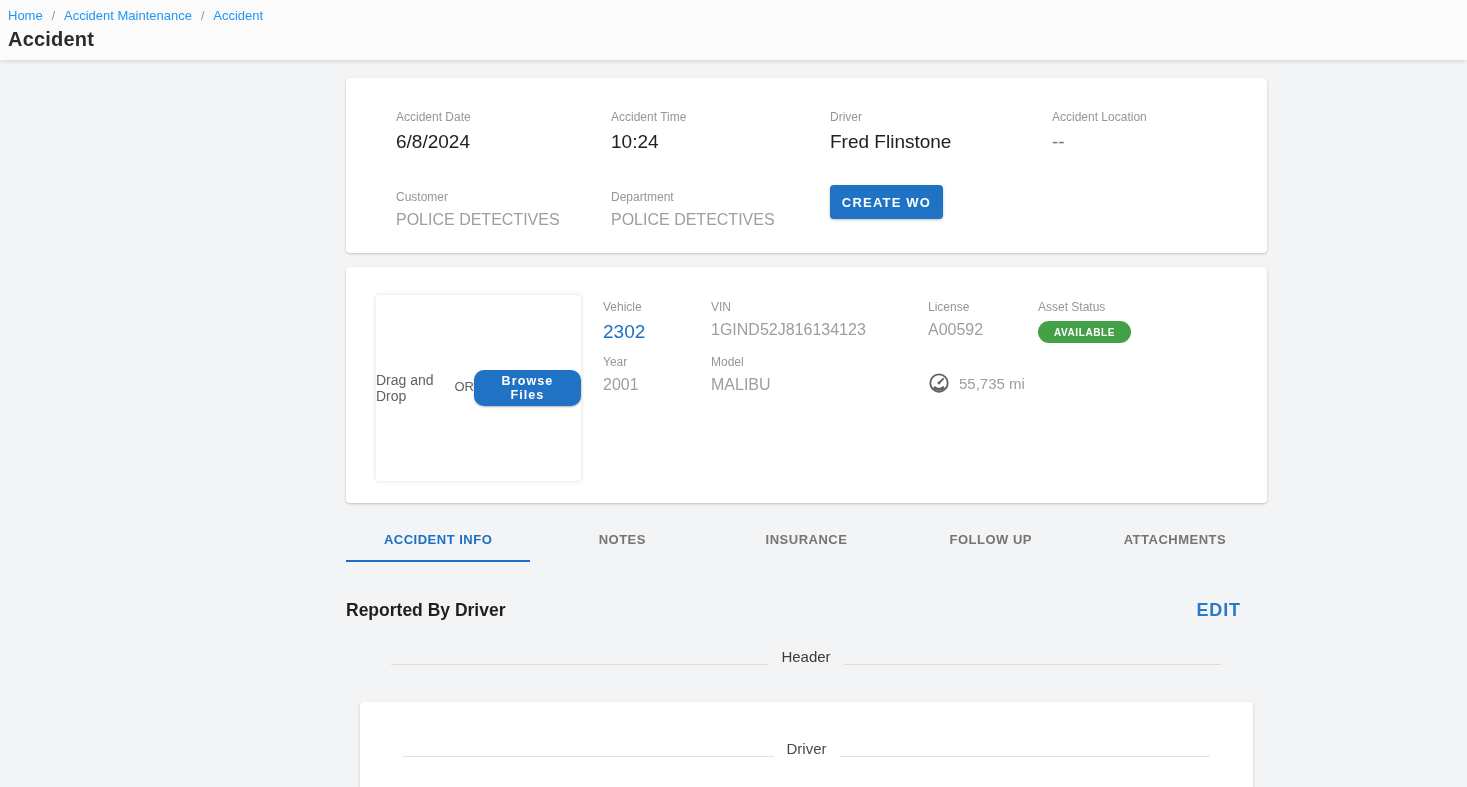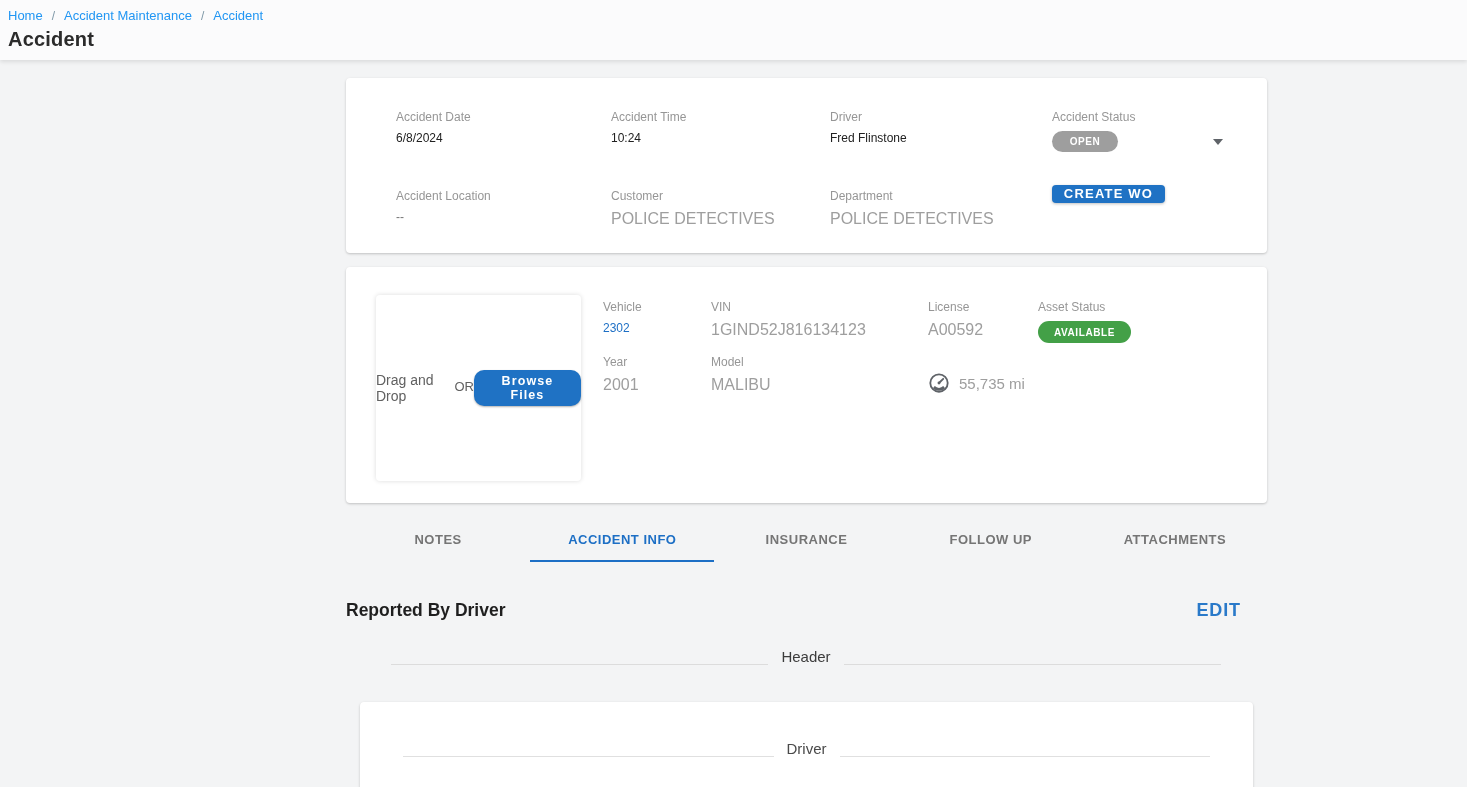--- a/index.html
+++ b/index.html
@@ -36,41 +36,41 @@
   .card-accident {
     margin-top: 18px;
     height: 175px;
     padding: 32px 0 0 50px;
     display: grid;
     grid-template-columns: 215px 219px 222px auto;
     grid-auto-rows: min-content;
     row-gap: 37px;
   }
   .field-label { font-size: 12px; color: #969696; margin-bottom: 7px; }
-  .field-value { font-size: 12px; color: #212121; }
+  .field-value { font-size: 19px; color: #212121; }
   .field-value.muted { font-size: 16px; color: #9e9e9e; }
   .field-value.dash { color: #757575; }
   .field-value.link { color: #1d6fc5; cursor: pointer; }
 
   .status-row { display: flex; align-items: center; }
   .pill {
     display: inline-flex; align-items: center; justify-content: center;
     height: 21px; border-radius: 11px;
     color: #fff; font-size: 10px; font-weight: bold; letter-spacing: .6px;
   }
   .pill-open { background: #9e9e9e; width: 66px; }
   .pill-available { background: #43a047; width: 93px; height: 22px; }
   .caret {
     width: 0; height: 0; margin-left: auto; margin-right: 44px;
     border-left: 5px solid transparent; border-right: 5px solid transparent;
     border-top: 6px solid #5f6368; cursor: pointer;
   }
   .btn-primary {
     background: #1f72c4; color: #fff; border: none; cursor: pointer;
-    border-radius: 4px; width: 113px; height: 18px;
+    border-radius: 4px; width: 113px; height: 34px;
     font-family: "Liberation Sans", sans-serif;
     font-size: 13px; font-weight: bold; letter-spacing: 1.2px;
     box-shadow: 0 1px 3px rgba(0,0,0,0.25);
   }
   .wo-cell { margin-top: -5px; }
 
   
   .card-vehicle {
     margin-top: 14px;
     height: 236px;
@@ -157,27 +157,20 @@
       <div class="field-value">6/8/2024</div>
     </div>
     <div>
       <div class="field-label">Accident Time</div>
       <div class="field-value">10:24</div>
     </div>
     <div>
       <div class="field-label">Driver</div>
       <div class="field-value">Fred Flinstone</div>
     </div>
-    <div>
-      <div class="field-label">Accident Status</div>
-      <div class="status-row">
-        <span class="pill pill-open">OPEN</span>
-        <span class="caret"></span>
-      </div>
-    </div>
 
     <div>
       <div class="field-label">Accident Location</div>
       <div class="field-value dash">--</div>
     </div>
     <div>
       <div class="field-label">Customer</div>
       <div class="field-value muted">POLICE DETECTIVES</div>
     </div>
     <div>
@@ -227,22 +220,22 @@
           <path d="M5.3 17.6 A9.5 9.5 0 0 0 18.7 17.6 L16.6 15.4 A6.4 6.4 0 0 1 7.4 15.4 Z" fill="#5f6368"></path>
           <circle cx="12" cy="12" r="1.6" fill="#5f6368"></circle>
           <line x1="12.8" y1="11.2" x2="16.6" y2="7.4" stroke="#5f6368" stroke-width="2" stroke-linecap="round"></line>
         </svg>
         <span class="odometer-text">55,735 mi</span>
       </div>
     </div>
   </div>
 
   <div class="tabs">
+    <div class="tab active">ACCIDENT INFO</div>
     <div class="tab">NOTES</div>
-    <div class="tab active">ACCIDENT INFO</div>
     <div class="tab">INSURANCE</div>
     <div class="tab">FOLLOW UP</div>
     <div class="tab">ATTACHMENTS</div>
   </div>
 
   <div class="section-head">
     <div class="section-title">Reported By Driver</div>
     <div class="edit-link">EDIT</div>
   </div>
 

